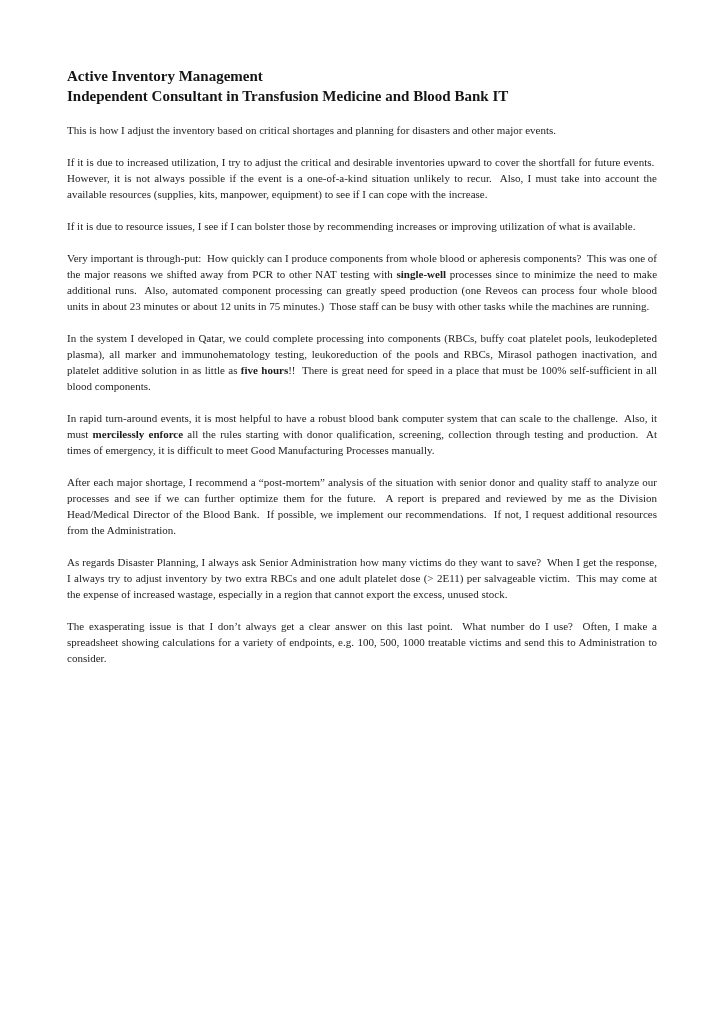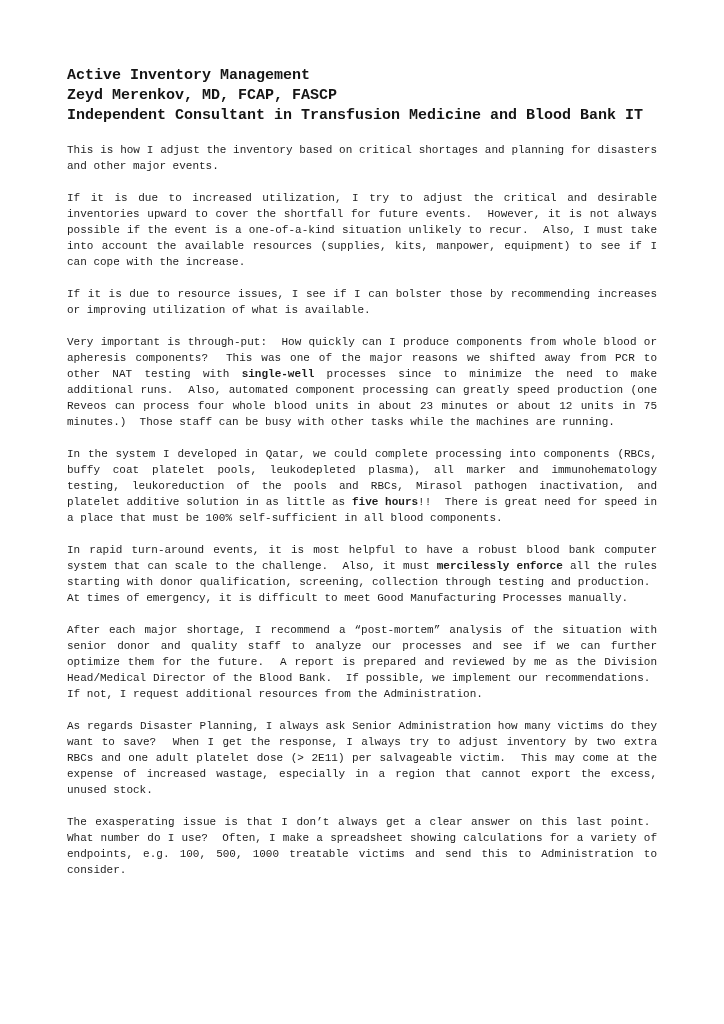--- a/index.html
+++ b/index.html
@@ -6,21 +6,21 @@
     margin: 0;
     padding: 0;
     background: #ffffff;
   }
   .page {
     position: relative;
     width: 724px;
     height: 932px;
     background: #ffffff;
     overflow: hidden;
-    font-family: Liberation Mono, monospace;
+    font-family: Liberation Serif, serif;
     color: #1a1a1a;
   }
   .content {
     position: absolute;
     left: 67px;
     top: 66px;
     width: 590px;
   }
   .doc-header {
     font-weight: bold;
@@ -58,21 +58,20 @@
     height: 9px;
   }
 </style>
 </head>
 <body>
 
 <div class="page">
   <div class="content">
     <header class="doc-header">
       <h1>Active Inventory Management</h1>
-      <div>Zeyd Merenkov, MD, FCAP, FASCP</div>
       <div>Independent Consultant in Transfusion Medicine and Blood Bank IT</div>
     </header>
     <div class="doc-body" id="doc-body">
         <p><span>This is how I adjust the inventory based on critical shortages and planning for disasters and other major events.</span></p>
         <p><span>If it is due to increased utilization, I try to adjust the critical and desirable inventories upward to cover the shortfall for future events.&nbsp; However, it is not always possible if the event is a one-of-a-kind situation unlikely to recur.&nbsp; Also, I must take into account the available resources (supplies, kits, manpower, equipment) to see if I can cope with the increase.</span></p>
         <p><span>If it is due to resource issues, I see if I can bolster those by recommending increases or improving utilization of what is available.</span></p>
         <p><span>Very important is through-put:&nbsp; How quickly can I produce components from whole blood or apheresis components?&nbsp; This was one of the major reasons we shifted away from PCR to other NAT testing with </span><b>single-well</b><span> processes since to minimize the need to make additional runs.&nbsp; Also, automated component processing can greatly speed production (one Reveos can process four whole blood units in about 23 minutes or about 12 units in 75 minutes.)&nbsp; Those staff can be busy with other tasks while the machines are running.</span></p>
         <p><span>In the system I developed in Qatar, we could complete processing into components (RBCs, buffy coat platelet pools, leukodepleted plasma), all marker and immunohematology testing, leukoreduction of the pools and RBCs, Mirasol pathogen inactivation, and platelet additive solution in as little as </span><b>five hours</b><span>!!&nbsp; There is great need for speed in a place that must be 100% self-sufficient in all blood components.</span></p>
         <p><span>In rapid turn-around events, it is most helpful to have a robust blood bank computer system that can scale to the challenge.&nbsp; Also, it must </span><b>mercilessly enforce</b><span> all the rules starting with donor qualification, screening, collection through testing and production.&nbsp; At times of emergency, it is difficult to meet Good Manufacturing Processes manually.</span></p>
         <p><span>After each major shortage, I recommend a “post-mortem” analysis of the situation with senior donor and quality staff to analyze our processes and see if we can further optimize them for the future.&nbsp; A report is prepared and reviewed by me as the Division Head/Medical Director of the Blood Bank.&nbsp; If possible, we implement our recommendations.&nbsp; If not, I request additional resources from the Administration.</span></p>

